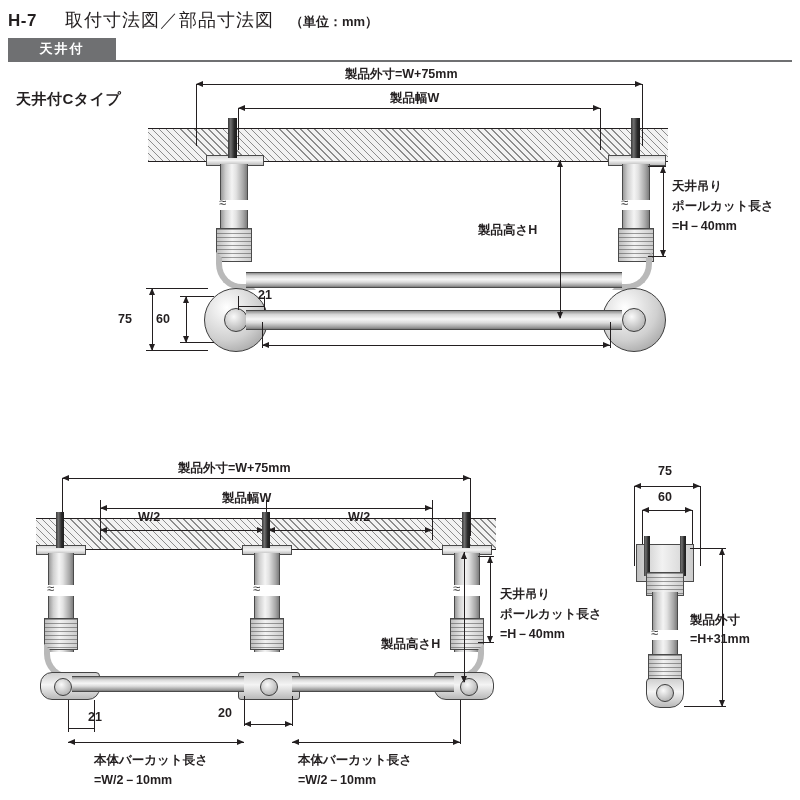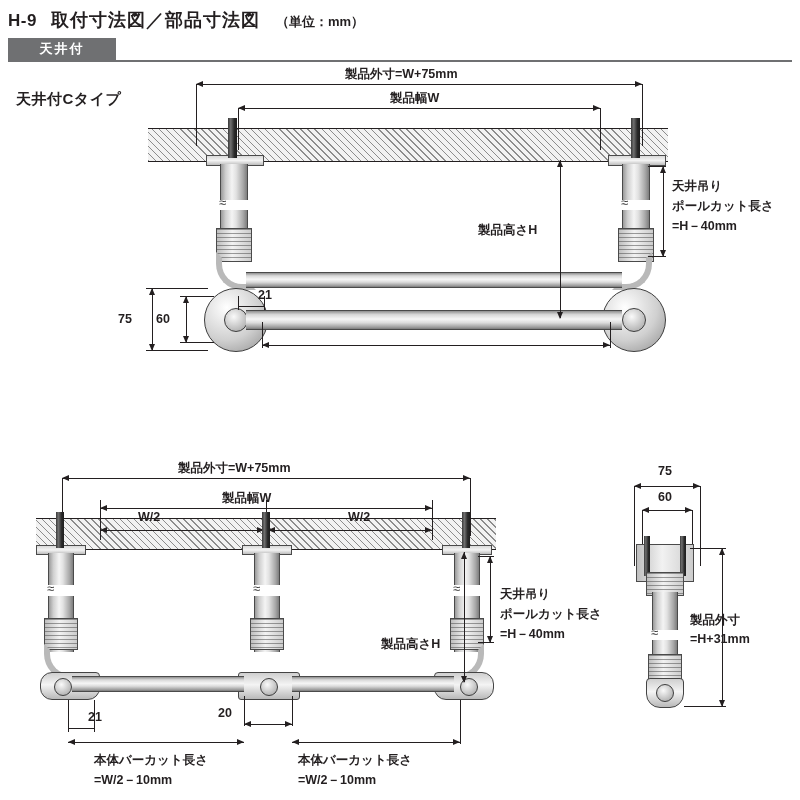--- a/index.html
+++ b/index.html
@@ -9,21 +9,21 @@
     font-family: "Liberation Sans", sans-serif;
     color: #231f20;
     position: relative;
     overflow: hidden;
   }
   .page { position:absolute; left:0; top:0; width:800px; height:800px; }
 
   
   .hdr { position:absolute; left:8px; top:8px; display:flex; align-items:baseline; }
   .hdr-code { font-size:17px; font-weight:bold; letter-spacing:0.5px; }
-  .hdr-title { font-size:18px; font-weight:bold; margin-left:14px; letter-spacing:1px; }
+  .hdr-title { font-size:18px; font-weight:normal; margin-left:28px; letter-spacing:1px; }
   .hdr-unit { font-size:13px; font-weight:bold; margin-left:16px; }
 
   .tab {
     position:absolute; left:8px; top:38px; width:108px; height:22px;
     background:#6f7072; color:#ffffff; font-size:13px; font-weight:bold;
     display:flex; align-items:center; justify-content:center;
     letter-spacing:2px;
   }
   .tab-rule { position:absolute; left:8px; top:60px; width:784px; height:2px; background:#6f7072; }
 
@@ -111,21 +111,21 @@
     border-radius:3px;
   }
   .break-mark { position:absolute; font-size:13px; color:#333; line-height:1; }
 </style>
 </head>
 <body>
 
 <div class="page">
 
   <div class="hdr">
-    <span class="hdr-code">H-9</span>
+    <span class="hdr-code">H-7</span>
     <span class="hdr-title">取付寸法図／部品寸法図</span>
     <span class="hdr-unit">（単位：mm）</span>
   </div>
   <div class="tab">天井付</div>
   <div class="tab-rule"></div>
 
   <div class="sec-title" style="left:16px; top:90px;">天井付Cタイプ</div>
 
   <div class="slab" style="left:148px; top:128px; width:520px; height:32px;"></div>
 

